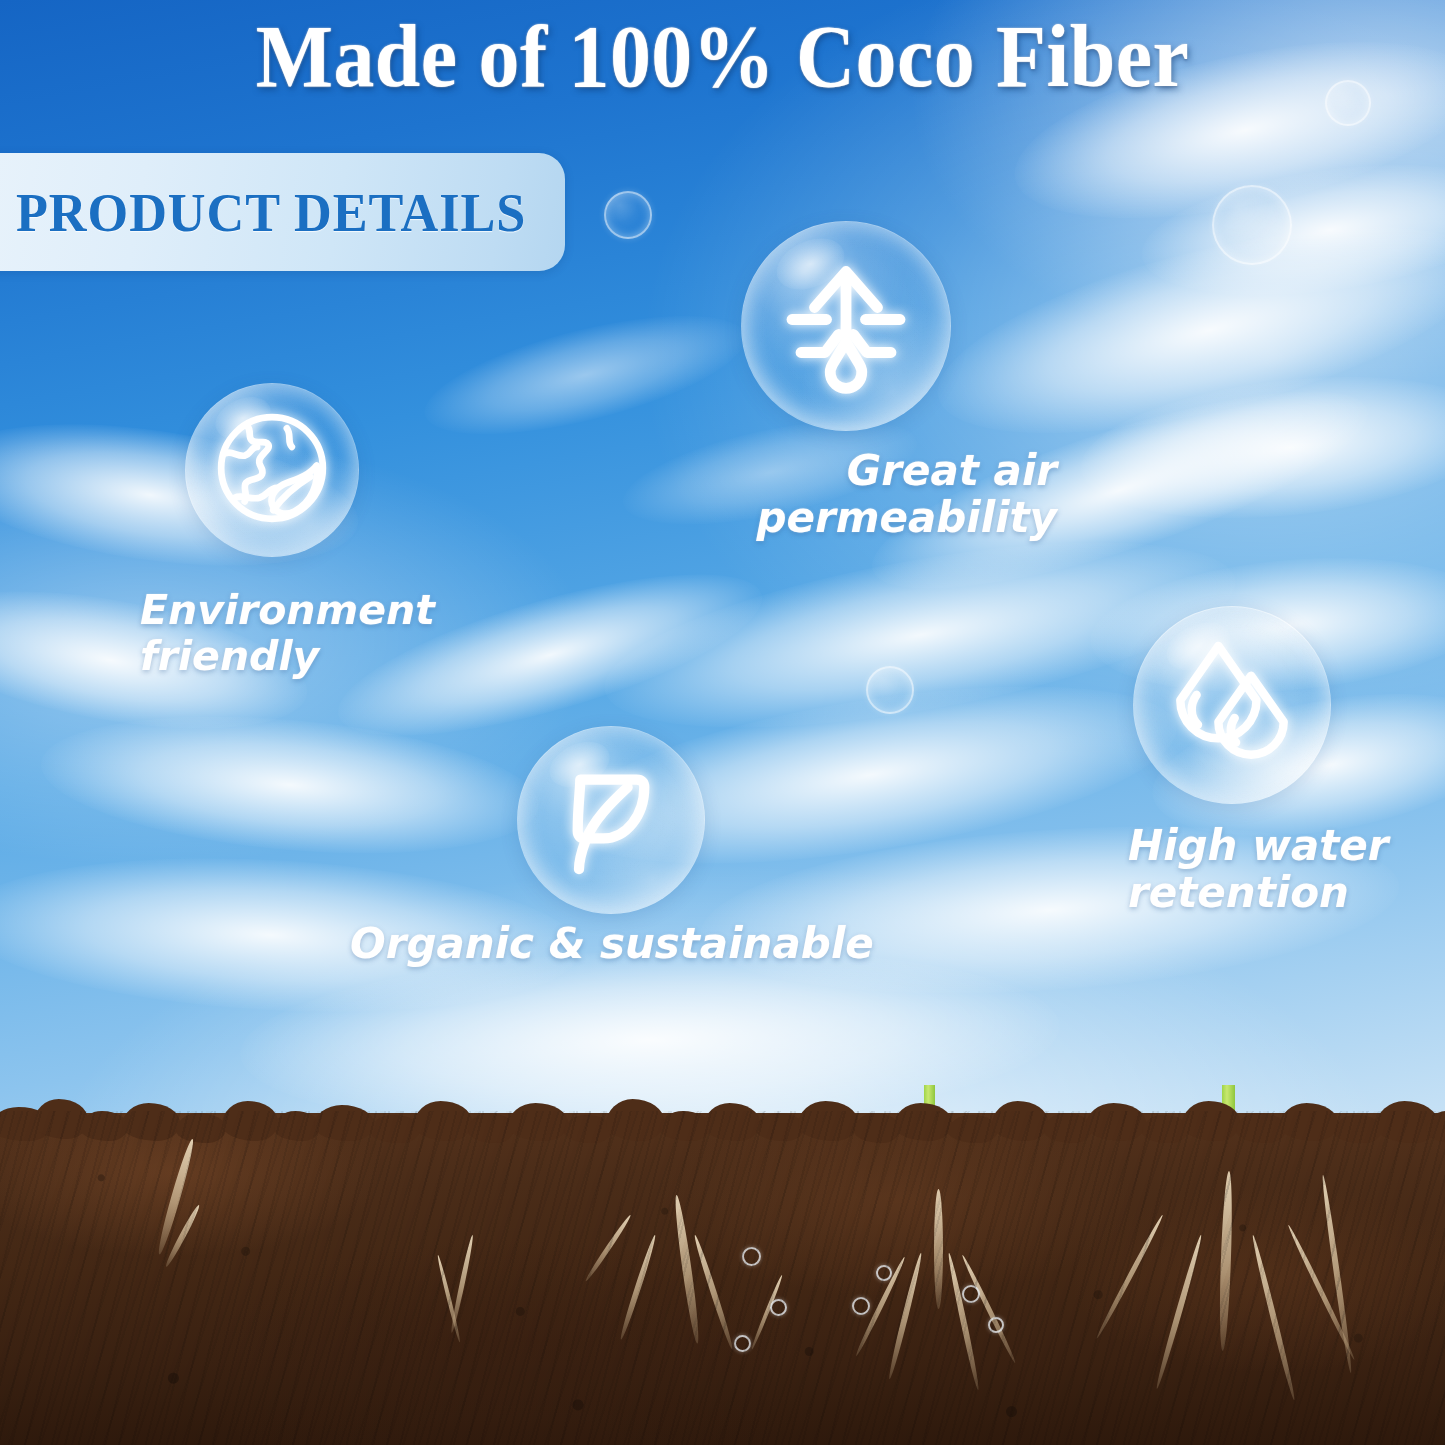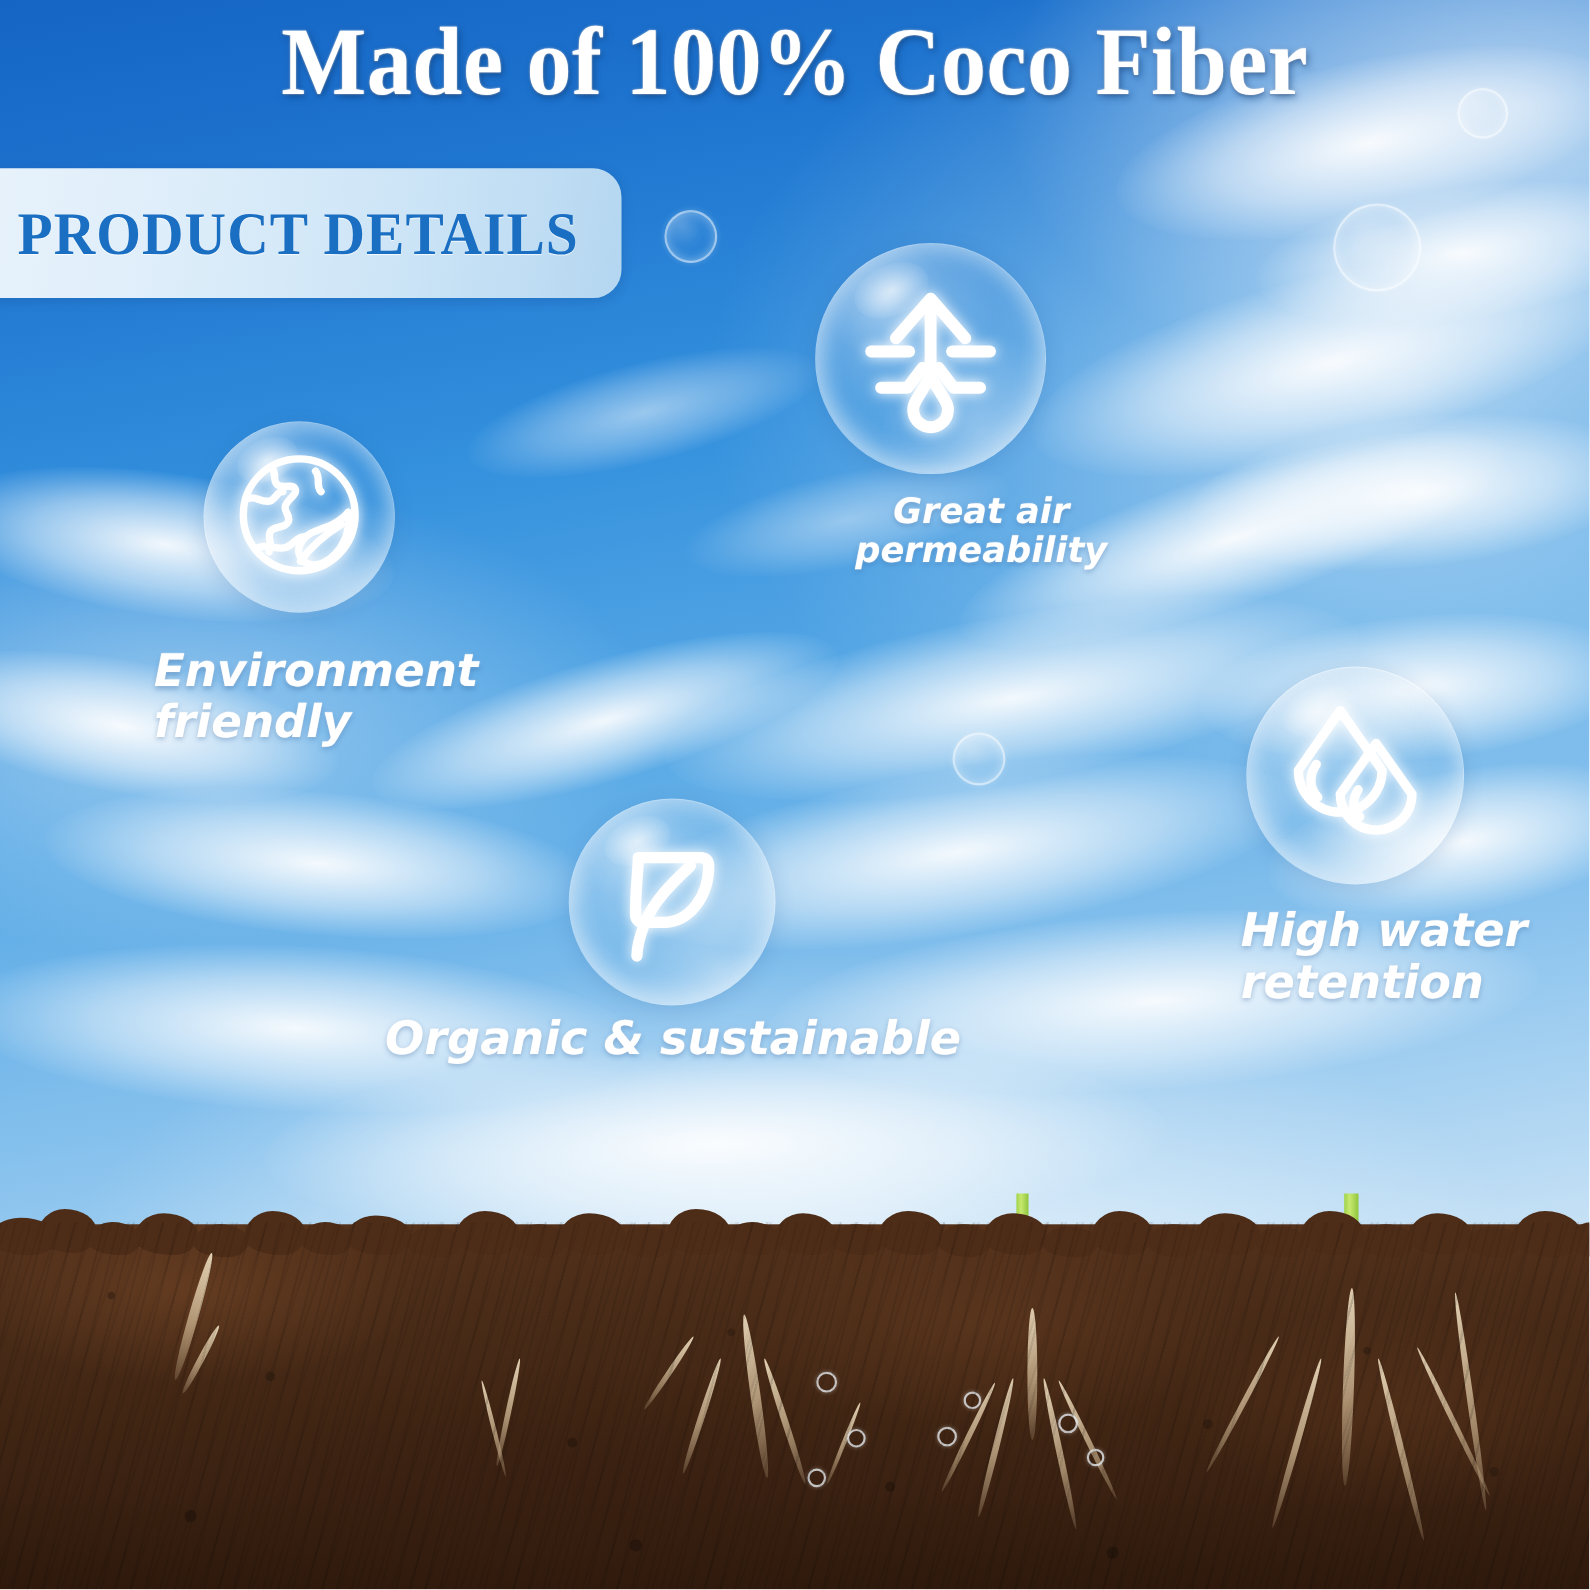--- a/index.html
+++ b/index.html
@@ -275,21 +275,21 @@
           <path d="M14 47 L37 47"></path>
           <path d="M63 47 L86 47"></path>
 
           <path d="M20 69 L36 69 L45 57"></path>
           <path d="M80 69 L64 69 L55 57"></path>
 
           <path d="M50 62 L59 77 A10.5 10.5 0 1 1 41 77 Z"></path>
         </svg>
       </span>
     </div>
-    <div class="feat-label" style="left:727px; top:447px; width:330px; font-size:32px; text-align:center;">Great air
+    <div class="feat-label" style="left:727px; top:447px; width:330px; font-size:42px; text-align:right;">Great air
 permeability</div>
   </div>
 
   <div class="feature">
     <div class="bubble" style="left:517px; top:726px; width:186px; height:186px;">
       <span>
         <svg width="128" height="128" viewBox="0 0 100 100" fill="none" stroke="#ffffff" stroke-width="8" stroke-linecap="round" stroke-linejoin="round">
 
           <path d="M26 20 L70 20 C74 20 76 22 76 26 C76 48 62 66 44 66 L30 66 C26 66 24 64 24 60 C24 42 26 28 26 20 Z"></path>
 

